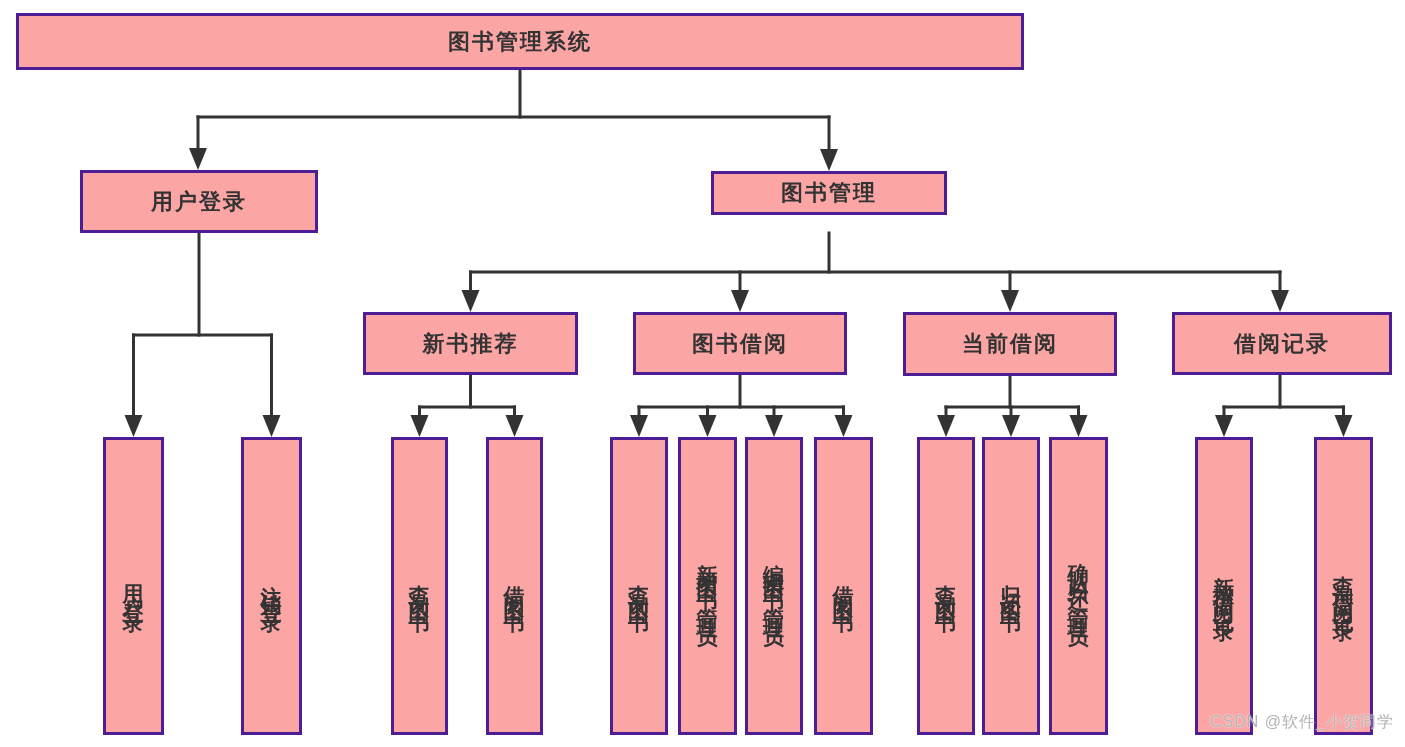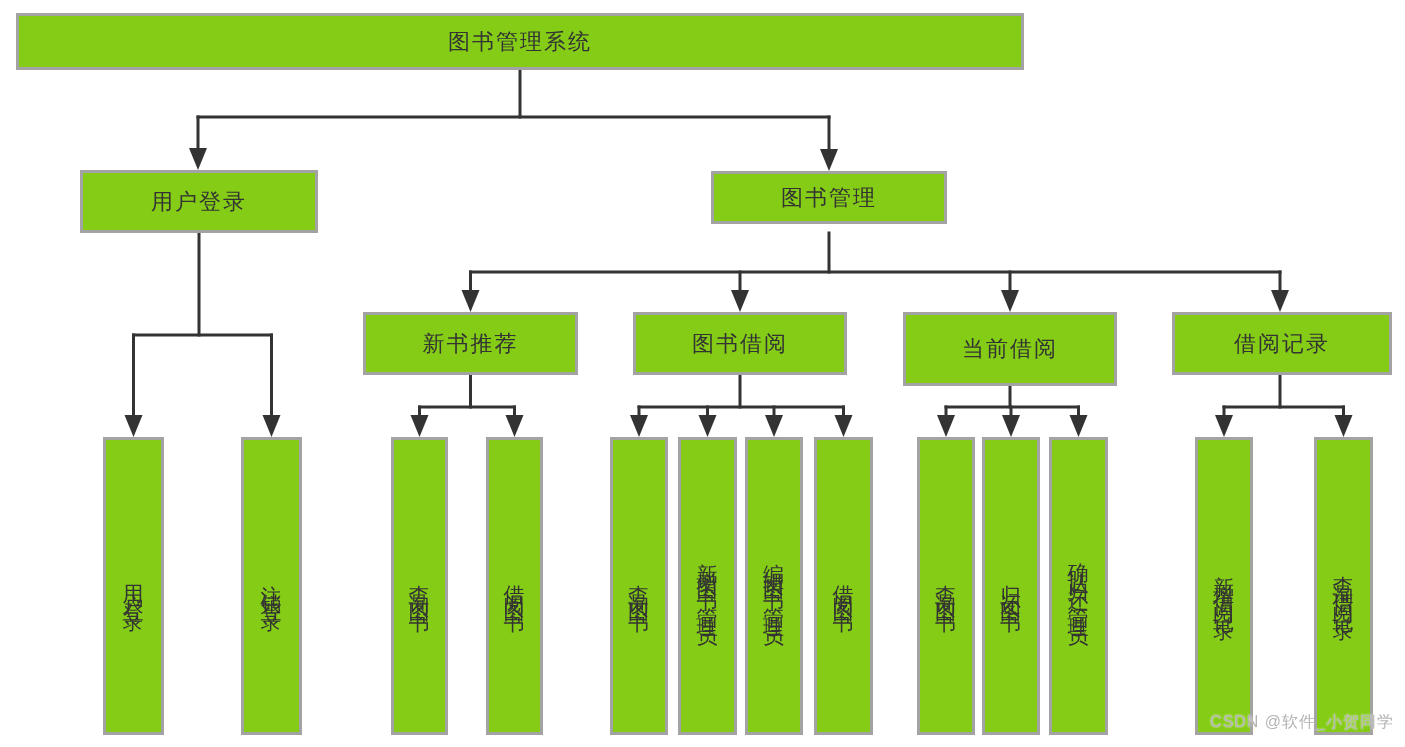--- a/index.html
+++ b/index.html
@@ -8,26 +8,27 @@
     width: 1405px;
     height: 747px;
     background: #ffffff;
     font-family: "Liberation Sans", "DejaVu Sans", sans-serif;
     overflow: hidden;
   }
   #lines { position: absolute; left: 0; top: 0; width: 1405px; height: 747px; }
   .box {
     position: absolute;
     box-sizing: border-box;
-    border: 3px solid #a3a3a3;
-    background: #84cc16;
+    border: 3px solid #4c1d95;
+    background: #fca5a5;
     color: #333333;
     display: flex;
     align-items: center;
     justify-content: center;
+    font-weight: bold;
   }
   .h-box { font-size: 22px; letter-spacing: 2px; white-space: nowrap; }
   .v-box {
     writing-mode: vertical-rl;
     text-orientation: mixed;
     font-size: 21px;
     letter-spacing: 9px;
     line-height: 1.1;
   }
   .watermark {
@@ -107,25 +108,25 @@
     <path class="conn" d="M1224 407 H1343.5"></path>
     <path class="conn" d="M1224 407 V417"></path>
     <polygon class="head" points="1215,415 1233,415 1224,437"></polygon>
     <path class="conn" d="M1343.5 407 V417"></path>
     <polygon class="head" points="1334.5,415 1352.5,415 1343.5,437"></polygon>
   </svg>
 
   <div class="box h-box" style="left:16px; top:13px; width:1008px; height:57px;">图书管理系统</div>
 
   <div class="box h-box" style="left:80px; top:170px; width:238px; height:63px;">用户登录</div>
-  <div class="box h-box" style="left:711px; top:171px; width:236px; height:53px;">图书管理</div>
+  <div class="box h-box" style="left:711px; top:171px; width:236px; height:44px;">图书管理</div>
 
   <div class="box h-box" style="left:363px; top:312px; width:215px; height:63px;">新书推荐</div>
   <div class="box h-box" style="left:633px; top:312px; width:214px; height:63px;text-align:right;">图书借阅</div>
-  <div class="box h-box" style="left:903px; top:312px; width:214px; height:74px;">当前借阅</div>
+  <div class="box h-box" style="left:903px; top:312px; width:214px; height:64px;">当前借阅</div>
   <div class="box h-box" style="left:1172px; top:312px; width:220px; height:63px;">借阅记录</div>
 
   <div class="box v-box" style="left:103px; top:437px; width:61px; height:298px;">用户登录</div>
   <div class="box v-box" style="left:241px; top:437px; width:61px; height:298px;">注销登录</div>
 
   <div class="box v-box" style="left:391px; top:437px; width:57px; height:298px;">查询图书</div>
   <div class="box v-box" style="left:486px; top:437px; width:57px; height:298px;">借阅图书</div>
 
   <div class="box v-box" style="left:610px; top:437px; width:58px; height:298px;">查询图书</div>
   <div class="box v-box" style="left:678px; top:437px; width:59px; height:298px;">新增图书（管理员）</div>

